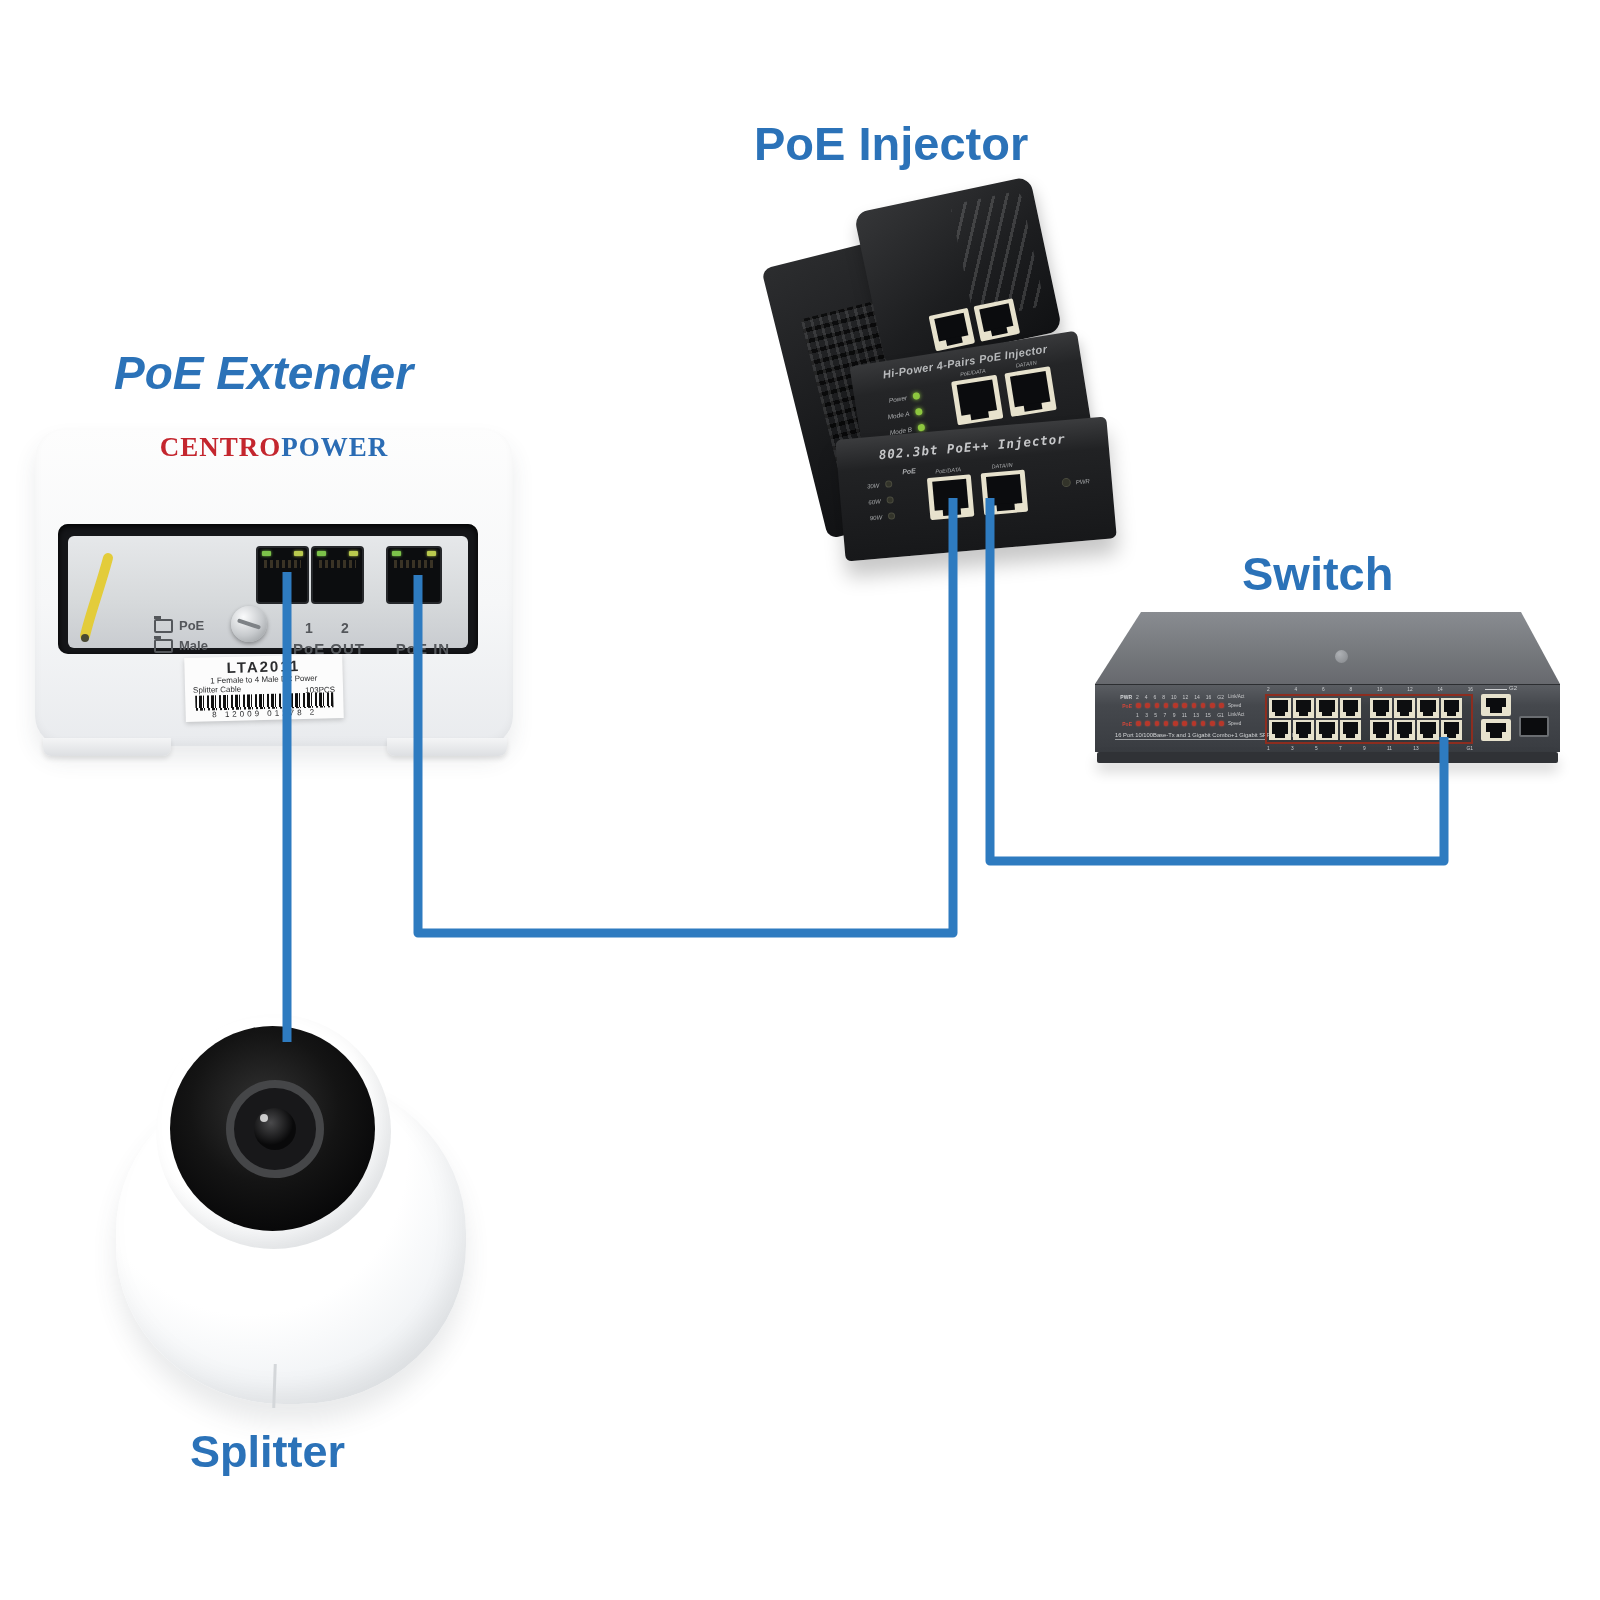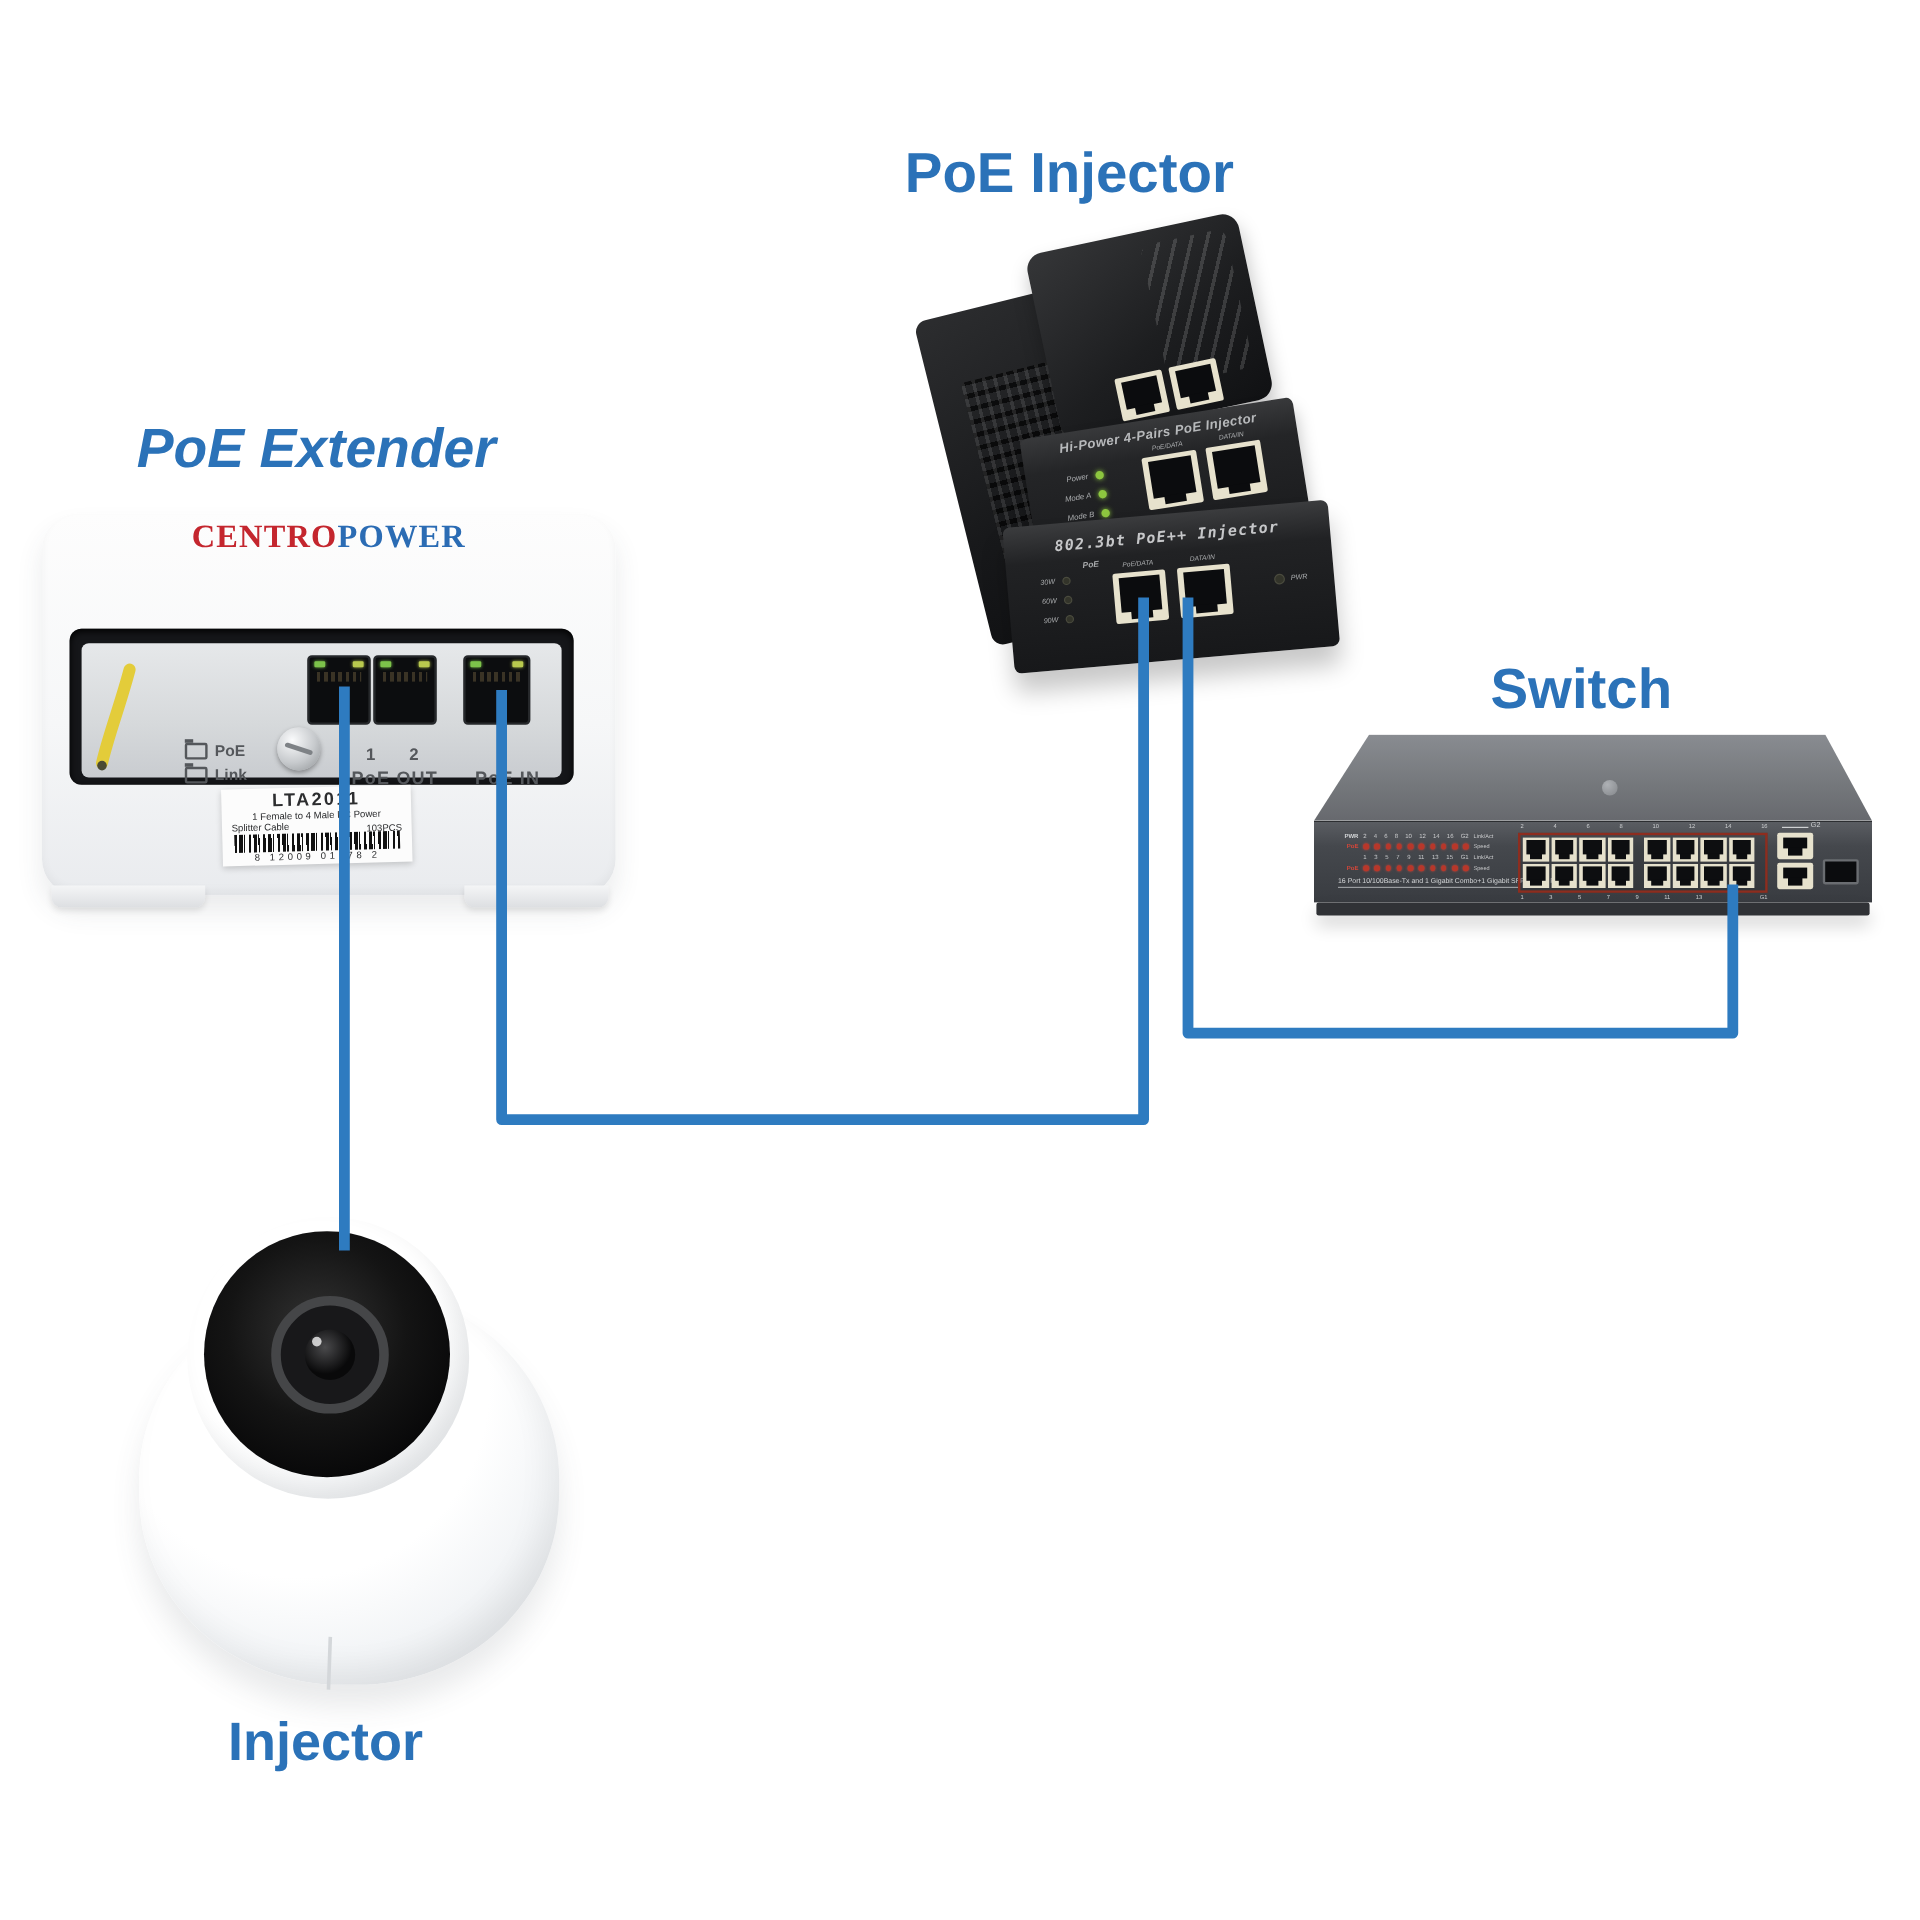--- a/index.html
+++ b/index.html
@@ -169,21 +169,21 @@
   .cam-glint{position:absolute;left:152px;top:102px;width:8px;height:8px;border-radius:50%;background:rgba(255,255,255,.75);}
 </style>
 </head>
 <body>
 
 <div class="canvas">
 
   <h2 class="hd hd-extender">PoE Extender</h2>
   <h2 class="hd hd-injector">PoE Injector</h2>
   <h2 class="hd hd-switch">Switch</h2>
-  <h2 class="hd hd-cameras">Injector</h2>
+  <h2 class="hd hd-cameras">Splitter</h2>
 
   <div class="extender">
     <div class="brand">
       <span class="brand-red">CENTRO</span><span class="brand-blue">POWER</span>
     </div>
     <div class="ext-recess">
       <div class="ext-panel">
         <svg class="yellow-wire" width="130" height="112" viewBox="0 0 130 112">
           <path d="M 40 22 C 32 52, 22 78, 17 100" stroke="#E3CC3A" stroke-width="10" fill="none" stroke-linecap="round"></path>
           <circle cx="17" cy="102" r="4" fill="#4a4a33"></circle>
@@ -200,21 +200,21 @@
             <i class="led g"></i>
             <i class="led y"></i>
           </div>
         <div class="screw"></div>
         <div class="ind ind-poe">
           <span class="mini-ic"></span>
           <span>PoE</span>
         </div>
         <div class="ind ind-link">
           <span class="mini-ic"></span>
-          <span>Link</span>
+          <span>Male</span>
         </div>
         <span class="num n1">1</span>
         <span class="num n2">2</span>
         <span class="plabel out">PoE OUT</span>
         <span class="plabel in">PoE IN</span>
       </div>
     </div>
     <div class="sticker">
       <div class="st-model">LTA2011</div>
       <div class="st-l1">1 Female to 4 Male DC Power</div>

